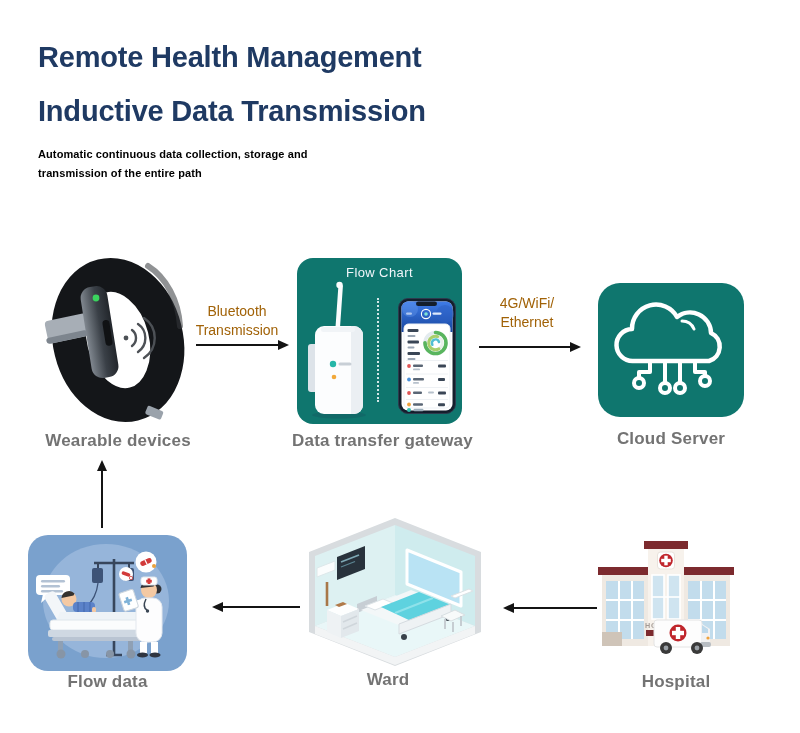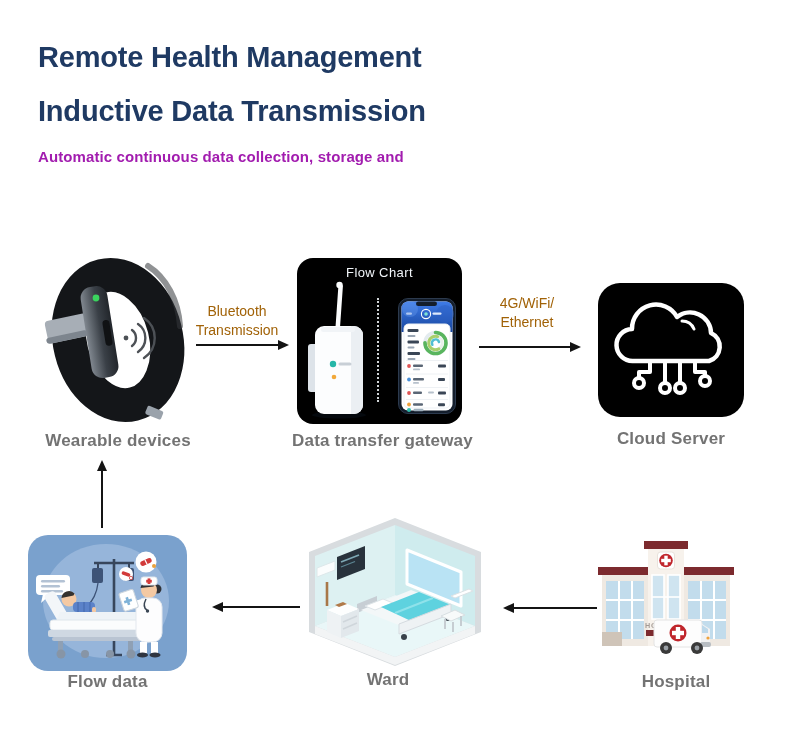--- a/index.html
+++ b/index.html
@@ -5,30 +5,30 @@
   html,body{margin:0;padding:0;background:#ffffff;}
   .canvas{
     position:relative;width:800px;height:733px;background:#ffffff;overflow:hidden;
     font-family:"Liberation Sans", sans-serif;
   }
   .abs{position:absolute;}
   .title{
     left:38px;color:#1f3a63;font-size:29px;font-weight:700;letter-spacing:-0.2px;white-space:nowrap;
   }
   .subtitle{
-    left:38px;color:#a21caf;font-size:15px;font-weight:700;letter-spacing:0.1px;white-space:nowrap;
+    left:38px;color:#000000;font-size:11px;font-weight:700;letter-spacing:0.1px;white-space:nowrap;
   }
   .node-label{
     font-size:17px;font-weight:700;color:#737373;text-align:center;letter-spacing:0.2px;white-space:nowrap;
   }
   .connector-text{
     font-size:14px;font-weight:400;color:#a16207;text-align:center;line-height:19px;white-space:nowrap;
   }
   .panel{
-    background:#000000;
+    background:#0f766e;
   }
   .gateway-box{left:297px;top:258px;width:165px;height:166px;border-radius:16px;}
   .cloud-box{left:598px;top:283px;width:146px;height:134px;border-radius:22px;}
   .user-box{left:28px;top:535px;width:159px;height:136px;border-radius:20px;background:#7aa1cd;overflow:hidden;}
   .flowchart-title{
     left:0;top:7px;width:165px;text-align:center;color:#f2f6fa;font-size:13px;font-weight:500;letter-spacing:0.4px;
   }
   .gateway-divider{
     left:80px;top:40px;height:104px;width:0;border-left:2px dotted rgba(245,249,252,0.85);
   }
@@ -39,20 +39,21 @@
   .tri-up{width:0;height:0;border-left:5.5px solid transparent;border-right:5.5px solid transparent;border-bottom:11px solid #141414;}
 </style>
 </head>
 <body>
 
 <div class="canvas">
 
   <div class="abs title" style="top:41px;">Remote Health Management</div>
   <div class="abs title" style="top:95px;">Inductive Data Transmission</div>
   <div class="abs subtitle" style="top:148px;">Automatic continuous data collection, storage and</div>
+  <div class="abs subtitle" style="top:167px;">transmission of the entire path</div>
 
   <svg class="abs" style="left:30px;top:250px;" width="200" height="180" viewBox="0 0 200 180">
 
     <ellipse cx="88" cy="90" rx="48" ry="66" fill="#ffffff" stroke="#141619" stroke-width="34" transform="rotate(-14 88 90)"></ellipse>
     <path d="M118,16 a58,74 0 0 1 32,60" fill="none" stroke="#34383d" stroke-width="6" opacity="0.55" stroke-linecap="round"></path>
 
     <rect x="16" y="67" width="42" height="23" rx="4" fill="#a7aeb6" transform="rotate(-12 37 78)"></rect>
     <rect x="16" y="84" width="42" height="6" rx="3" fill="#7d858e" transform="rotate(-12 37 87)"></rect>
 
     <defs>

